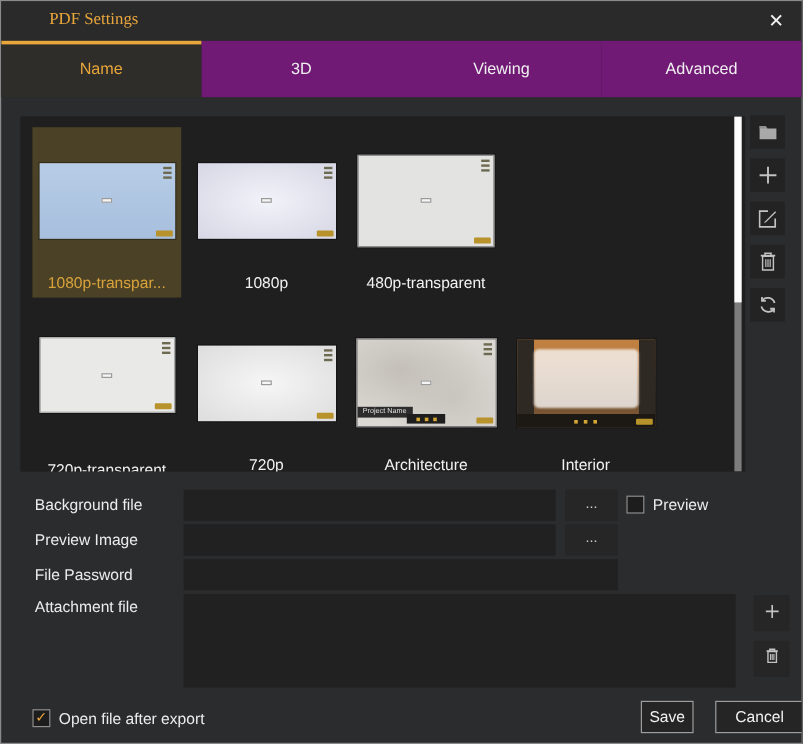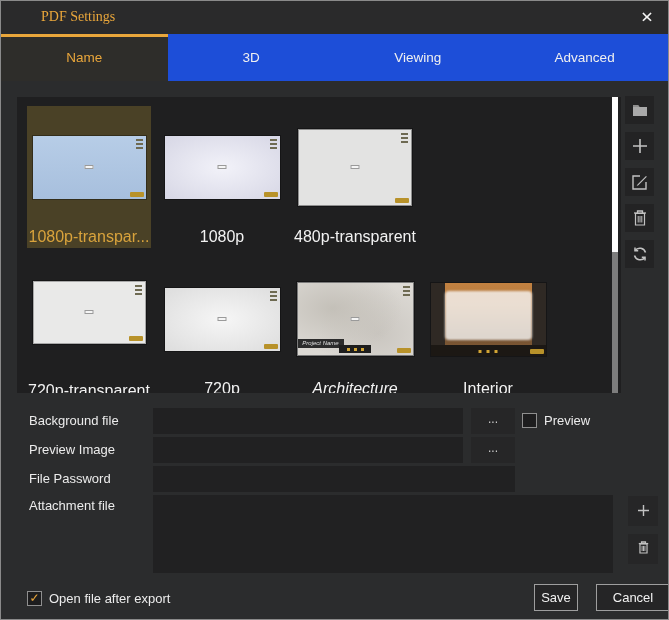--- a/index.html
+++ b/index.html
@@ -10,28 +10,28 @@
     font-family:"Liberation Sans",sans-serif;color:#ededed;overflow:hidden;
   }
   
   .titlebar{position:absolute;left:0;top:0;right:0;height:33px;background:#2a2a2b;font-family:Liberation Serif, serif;}
   .title{position:absolute;left:40px;top:8px;font-size:14px;color:#e9a63b;}
   .close{position:absolute;right:8px;top:3px;width:26px;height:26px;color:#f4f4f4;
     font-size:22px;line-height:26px;text-align:center;font-weight:bold;cursor:pointer;}
   
   .tabs{position:absolute;left:0;top:33px;right:0;height:47px;display:flex;background:#232324;}
   .tab{flex:1;display:flex;align-items:center;justify-content:center;font-size:13.5px;
-    color:#f0f0f0;position:relative;background:#1d4ed8;cursor:pointer;}
+    color:#f0f0f0;position:relative;background:#701a75;cursor:pointer;}
   .tab.active{background:#2e2d2a;color:#e9a63b;}
   .tab.active::before{content:"";position:absolute;left:0;top:0;right:0;height:3px;background:#e9a63b;}
   
   .gallery{position:absolute;left:16px;top:96px;width:604px;height:296px;background:#1f1f20;overflow:hidden;}
   .gitem{position:absolute;width:124px;height:142px;display:flex;flex-direction:column;align-items:center;cursor:pointer;}
   .gitem .tzone{height:122px;width:100%;display:flex;align-items:center;justify-content:center;}
-  .glabel{height:18px;font-size:16px;color:#f2f2f2;white-space:nowrap;}
+  .glabel{height:18px;font-size:13px;color:#f2f2f2;white-space:nowrap;}
   .gitem.selected{background:#4a4126;}
   .gitem.selected .glabel{color:#d9a33c;}
   .thumb{position:relative;box-shadow:0 0 0 1px rgba(0,0,0,.3);}
   .t-blue{width:113px;height:63px;background:linear-gradient(#b7cde7,#a7bfdd);}
   .t-1080{width:115px;height:63px;background:radial-gradient(ellipse at center,#f2f2f9 0%,#d8d8e6 95%);}
   .t-480t{width:114px;height:77px;background:#e3e3e2;border:1px solid #8f8f8f;}
   .t-480{width:115px;height:77px;background:radial-gradient(ellipse at center,#f0f0f8 0%,#d7d7e5 95%);}
   .t-720t{width:113px;height:63px;background:#e9e9e8;border:1px solid #a8a8a8;}
   .t-720{width:115px;height:63px;background:radial-gradient(ellipse at center,#f6f6f6 0%,#dedede 95%);}
   .t-arch{width:117px;height:74px;background:
@@ -154,21 +154,21 @@
       <div class="tzone">
         <div class="thumb t-720">
           <div class="tmenu"></div>
           <div class="twm"></div>
           <div class="tlogo"></div>
         </div>
       </div>
       <div class="glabel">720p</div>
     </div>
 
-    <div class="gitem" style="left:276px;top:161px;font-style:italic;">
+    <div class="gitem" style="left:276px;top:161px;">
       <div class="tzone">
         <div class="thumb t-arch">
           <div class="tmenu"></div>
           <div class="twm"></div>
           <div class="arch-bar">Project Name</div>
           <div class="arch-tools">
             <div class="dot"></div>
             <div class="dot"></div>
             <div class="dot"></div>
           </div>

